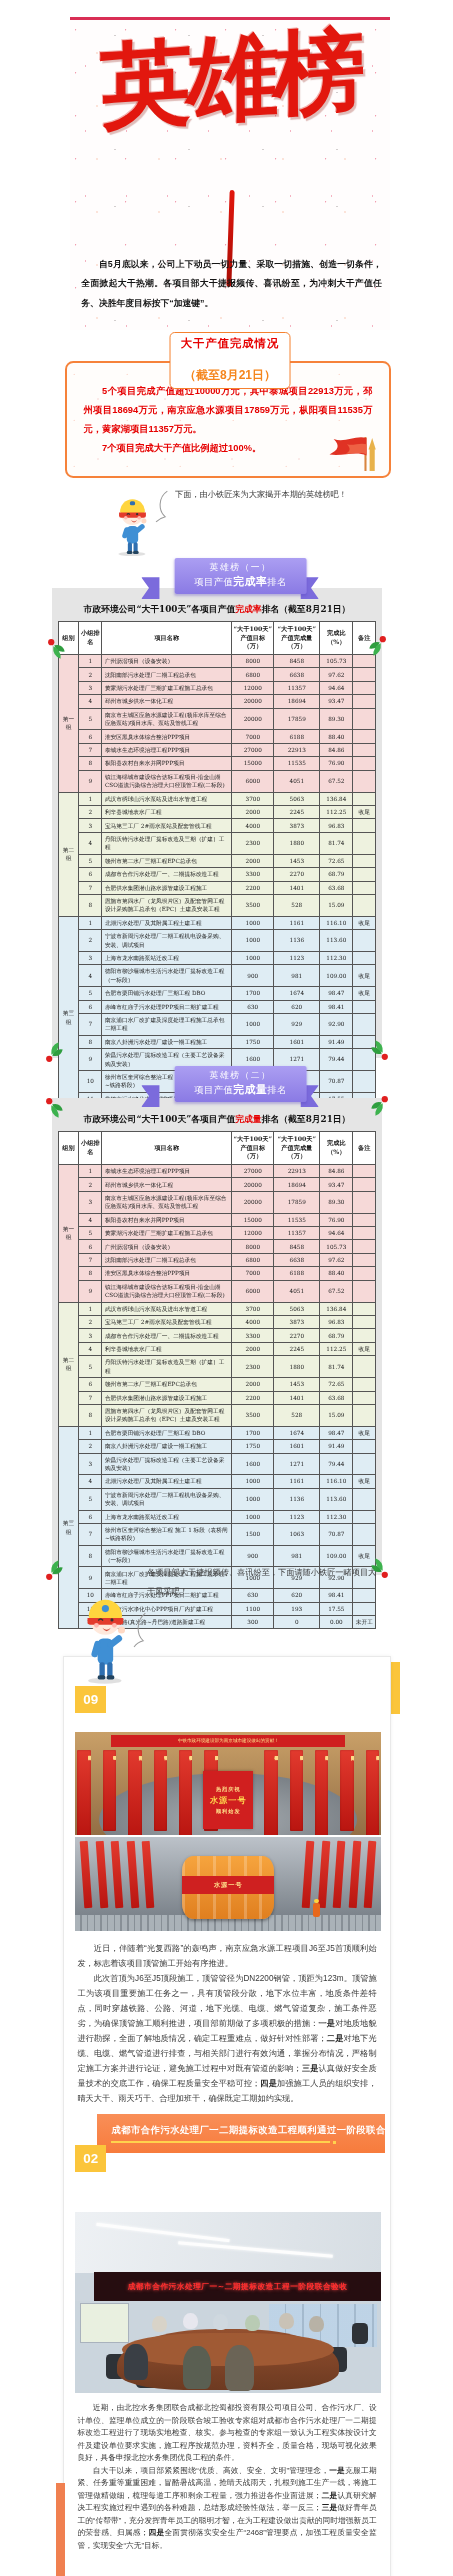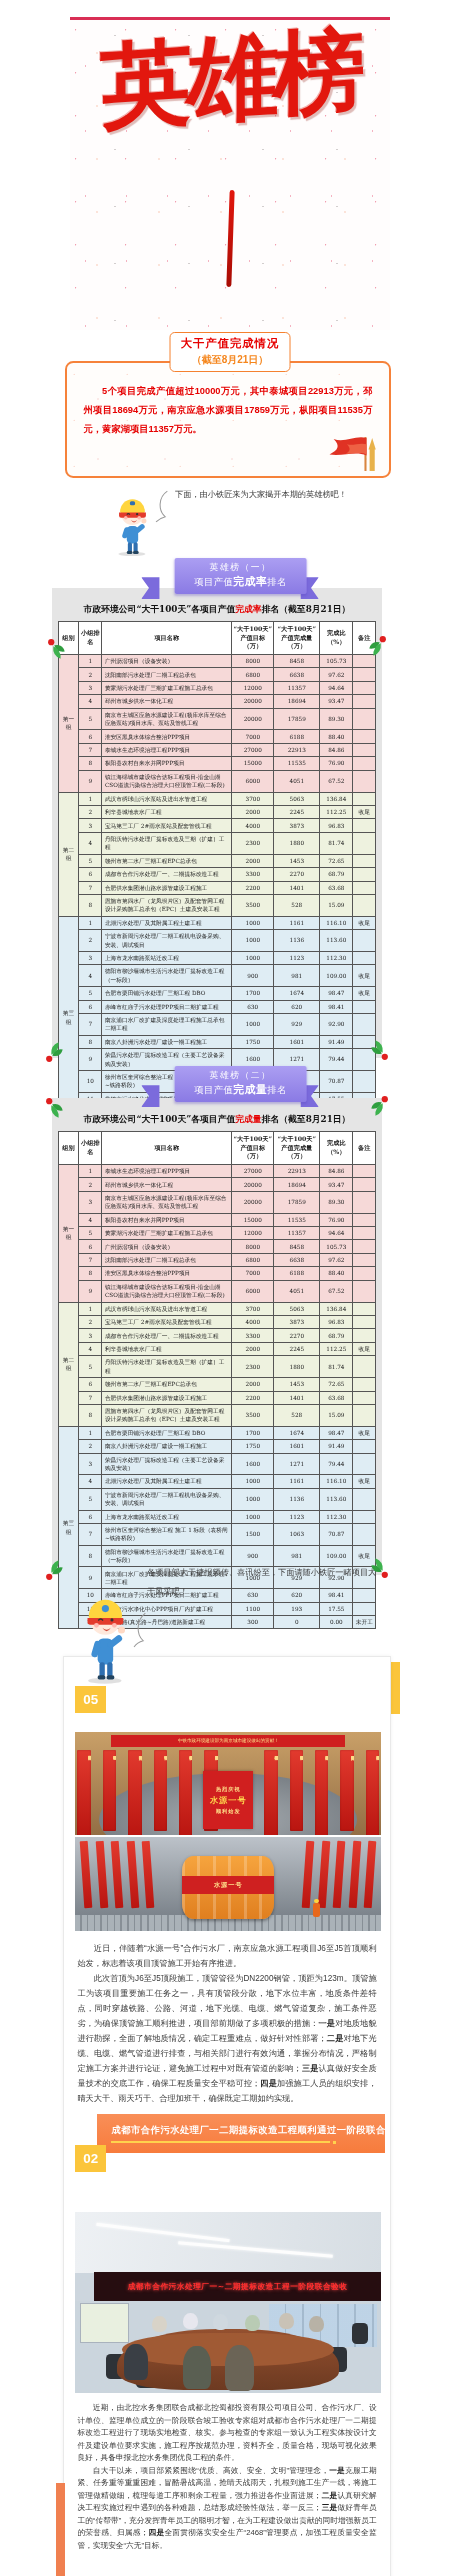--- a/index.html
+++ b/index.html
@@ -19,21 +19,21 @@
     transform:rotate(-4deg) skewX(-4deg);letter-spacing:-5.2px;
     text-shadow:2.1px 2.6px 1px rgba(140,20,10,.28), -1px -1px 0 rgba(220,30,20,.35);}
   .callig-tail{position:absolute;left:158px;top:170px;width:4.6px;height:97px;
     background:linear-gradient(#e2170e,#a80c04);border-radius:2.6px;transform:rotate(2deg);}
   .hero-intro{position:absolute;left:11.3px;right:8.2px;top:235px;font-size:8.8px;font-weight:bold;
     color:#151515;line-height:2.2;text-align:justify;text-indent:2em;}
   
   .titlebox{position:absolute;top:332px;left:230px;transform:translateX(-50%);z-index:3;
     background:#fff;border:1.5px solid #f5812f;border-radius:5.2px;padding:3.1px 10.3px 3.6px;text-align:center;}
   .titlebox .t1{font-size:11.3px;font-weight:bold;color:#e60000;letter-spacing:1px;white-space:nowrap;}
-  .titlebox .t2{font-size:10px;font-weight:bold;color:#f5861d;margin-top:2px;}
+  .titlebox .t2{font-size:12px;font-weight:bold;color:#f5861d;margin-top:16px;}
   .sumbox{position:absolute;top:361px;left:65px;width:326px;height:117px;box-sizing:border-box;
     border:2.1px solid #f6823a;border-radius:8.2px;background:#fffdfb;z-index:2;
     background-image:radial-gradient(circle at 7.2px 11.3px, rgba(238,120,90,.25) 0.5px, transparent 0.9px),
       radial-gradient(circle at 31px 36px, rgba(224,60,60,.2) 0.5px, transparent 0.9px);
     background-size:53px 46px,67px 60px;
     padding:18.5px 16.5px 4.1px;}
   .sumbox p{margin:0;font-size:9.3px;font-weight:bold;color:#e60000;line-height:2.05;
     text-align:justify;text-indent:2em;}
   .flagdeco{position:absolute;right:8.2px;bottom:4.1px;}
   
@@ -153,29 +153,31 @@
 </head>
 <body>
 
 <div id="page">
 
   <div class="topbar"></div>
 
   <div class="hero">
     <div class="callig">英雄榜</div>
     <div class="callig-tail"></div>
+    <div class="hero-intro">自5月底以来，公司上下动员一切力量、采取一切措施、创造一切条件，全面掀起大干热潮。各项目部大干捷报频传、喜讯纷至，为冲刺大干产值任务、决胜年度目标按下“加速键”。</div>
   </div>
 
   <div class="titlebox">
     <div class="t1">大干产值完成情况</div>
     <div class="t2">（截至8月21日）</div>
   </div>
   <div class="sumbox">
     <div>
         <p>5个项目完成产值超过10000万元，其中泰城项目22913万元，邳州项目18694万元，南京应急水源项目17859万元，枞阳项目11535万元，黄家湖项目11357万元。</p>
+        <p>7个项目完成大干产值比例超过100%。</p>
       </div>
     <svg class="flagdeco" width="67" height="37" viewBox="0 0 130 72">
       <rect x="98" y="4" width="4" height="66" fill="#d9853f"></rect>
       <path d="M102 6 C 80 0, 60 16, 38 8 C 52 22, 46 30, 30 38 C 58 42, 80 30, 102 40 Z" fill="#e03224"></path>
       <path d="M102 18 C 88 14, 76 22, 64 18 C 72 26, 70 32, 62 36 C 76 38, 90 32, 102 38 Z" fill="#f06a4a" opacity=".85"></path>
       <rect x="108" y="26" width="10" height="44" fill="#e8b24a"></rect>
       <polygon points="113,6 106,28 120,28" fill="#e8b24a"></polygon>
     </svg>
   </div>
 
@@ -814,21 +816,21 @@
   </svg>
   <div class="bubble bubble2">各项目部大干捷报频传、喜讯纷至，下面请随小铁匠一睹项目大干风采吧！</div>
   <svg class="bubble-tick" style="top:1612px;left:133px" width="14.4" height="36" viewBox="0 0 28 70">
     <path d="M24 2 C 6 16, 6 44, 20 56 C 12 58, 6 62, 2 68" stroke="#9a9a9a" stroke-width="2" fill="none"></path>
   </svg>
 
   <div class="yellowdeco"></div>
 
   <div class="newscard">
 
-    <div class="cbadge cbadge1">05</div>
+    <div class="cbadge cbadge1">09</div>
 
     <div class="photo photo1">
       <div class="p1pit"></div>
       <div class="p1top">中铁市政环境建设部为南京城市建设做出的贡献！</div>
       <div class="p1banners">
         <span style="display:flex;gap:12px;">
             <span class="vb">上海市政工程设计研究总院（集团）</span>
             <span class="vb">江苏功绿建设工程有限责任公司</span>
             <span class="vb">南京方宾贸易有限公司</span>
             <span class="vb">南京华东钢管制造有限公司</span>
@@ -866,21 +868,21 @@
           <i class="wb"></i>
         </div>
       <div class="mach">
         <div class="mband">水源一号</div>
       </div>
       <div class="p2floor"></div>
       <div class="wkr"></div>
     </div>
 
     <div class="cparas cparas1">
-        <p>近日，伴随着“水源一号”合作污水厂，南京应急水源工程项目J6至J5首顶顺利始发，标志着该项目顶管施工开始有序推进。</p>
+        <p>近日，伴随着“光复西路”的轰鸣声，南京应急水源工程项目J6至J5首顶顺利始发，标志着该项目顶管施工开始有序推进。</p>
         <p>此次首顶为J6至J5顶段施工，顶管管径为DN2200钢管，顶距为123m。顶管施工为该项目重要施工任务之一，具有顶管段分散，地下水位丰富，地质条件差特点，同时穿越铁路、公路、河道，地下光缆、电缆、燃气管道复杂，施工条件恶劣，为确保顶管施工顺利推进，项目部前期做了多项积极的措施：<b>一是</b>对地质地貌进行勘探，全面了解地质情况，确定工程重难点，做好针对性部署；<b>二是</b>对地下光缆、电缆、燃气管道进行排查，与相关部门进行有效沟通，掌握分布情况，严格制定施工方案并进行论证，避免施工过程中对既有管道的影响；<b>三是</b>认真做好安全质量技术的交底工作，确保工程质量安全平稳可控；<b>四是</b>加强施工人员的组织安排，晴天大干、雨天巧干、合理加班干，确保既定工期如约实现。</p>
       </div>
 
     <div class="cbadge cbadge2">02</div>
     <div class="chead chead2">
       <div class="ct">成都市合作污水处理厂一二期提标改造工程顺利通过一阶段联合竣工验收</div>
       <div class="ul"></div>
     </div>
 
     <div class="photo photo3">

